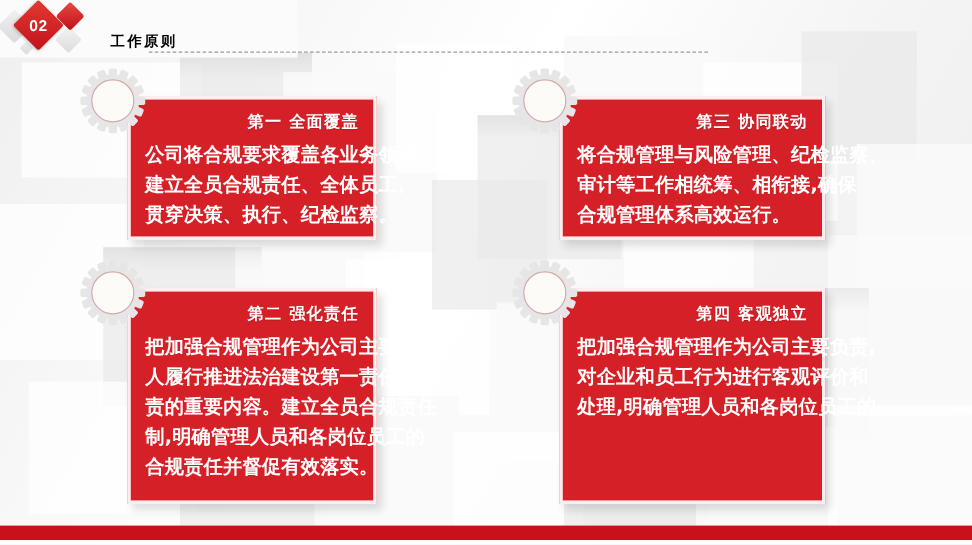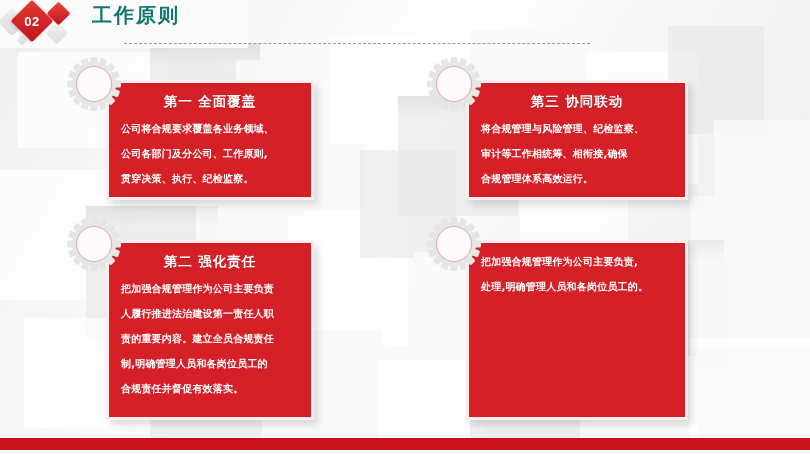--- a/index.html
+++ b/index.html
@@ -30,36 +30,36 @@
     color:#fff;font-size:13px;font-weight:bold;letter-spacing:.4px;}
   .dia-gray-l{left:2px;top:12px;width:20px;height:20px;
     background:linear-gradient(135deg,#f0f0f0,#d9d9d9);border-radius:2px;opacity:.95;}
   .dia-red-s{left:50px;top:5px;width:17px;height:17px;
     background:linear-gradient(135deg,#e8483f,#c11019);border-radius:2px;}
   .dia-gray-r{left:49px;top:25px;width:16px;height:16px;
     background:linear-gradient(135deg,#f3f3f3,#dcdcdc);border-radius:2px;}
   .dia-gray-xs{left:18px;top:36px;width:8px;height:8px;
     background:linear-gradient(135deg,#ececec,#dadada);border-radius:1px;}
 
-  .hdr-title{position:absolute;left:92px;top:2px;font-size:20px;font-weight:bold;
-    color:#0f766e;letter-spacing:2px;font-family:"DejaVu Sans","Liberation Sans",sans-serif;}
+  .hdr-title{position:absolute;left:92px;top:26px;font-size:12px;font-weight:bold;
+    color:#000000;letter-spacing:2px;font-family:"DejaVu Sans","Liberation Sans",sans-serif;}
   .hdr-dash{position:absolute;left:124px;top:43px;width:466px;height:0;
     border-top:1px dashed #9a9a9a;}
 
   
   .card{position:absolute;background:#d52027;
     box-shadow:4px 5px 7px rgba(0,0,0,.13);
     border:3px solid rgba(255,255,255,.92);
     box-sizing:border-box;}
   .card-inner{padding:6px 12px 8px 12px;}
-  .card-title{text-align:center;color:#ffffff;font-weight:bold;font-size:13.5px;
+  .card-title{text-align:right;color:#ffffff;font-weight:bold;font-size:13.5px;
     letter-spacing:1px;margin:4px 0 5px 0;
     font-family:"DejaVu Sans","Liberation Sans",sans-serif;
     text-shadow:0 1px 1px rgba(0,0,0,.18);}
-  .card-body{color:#ffffff;font-weight:bold;font-size:10px;line-height:25px;
+  .card-body{color:#ffffff;font-weight:bold;font-size:16px;line-height:25px;
     letter-spacing:.2px;text-align:justify;text-justify:inter-ideograph;
     font-family:"DejaVu Sans","Liberation Sans",sans-serif;}
   .card-body div{white-space:nowrap;}
 
   
   #card1{left:106px;top:80px;width:208px;height:120px;}
   #card2{left:106px;top:240px;width:208px;height:180px;}
   #card3{left:466px;top:80px;width:222px;height:120px;}
   #card4{left:466px;top:240px;width:222px;height:180px;}
 
@@ -125,21 +125,21 @@
 
     <div class="hdr-title">工作原则</div>
     <div class="hdr-dash"></div>
   </div>
 
   <div class="card" id="card1">
     <div class="card-inner">
       <div class="card-title">第一  全面覆盖</div>
       <div class="card-body">
         <div>公司将合规要求覆盖各业务领域、</div>
-        <div>公司各部门及分公司、工作原则,</div>
+        <div>建立全员合规责任、全体员工,</div>
         <div>贯穿决策、执行、纪检监察。</div>
       </div>
     </div>
   </div>
 
   <div class="card" id="card3">
     <div class="card-inner">
       <div class="card-title">第三  协同联动</div>
       <div class="card-body">
         <div>将合规管理与风险管理、纪检监察、</div>
@@ -157,22 +157,24 @@
         <div>人履行推进法治建设第一责任人职</div>
         <div>责的重要内容。建立全员合规责任</div>
         <div>制,明确管理人员和各岗位员工的</div>
         <div>合规责任并督促有效落实。</div>
       </div>
     </div>
   </div>
 
   <div class="card" id="card4">
     <div class="card-inner">
+      <div class="card-title">第四  客观独立</div>
       <div class="card-body">
         <div>把加强合规管理作为公司主要负责,</div>
+        <div>对企业和员工行为进行客观评价和</div>
         <div>处理,明确管理人员和各岗位员工的。</div>
       </div>
     </div>
   </div>
 
   <svg class="gear" id="gear1" viewBox="0 0 56 56">
     <g>
       <circle cx="28" cy="28" r="22" fill="#e6e6e6"></circle>
       <g fill="#e6e6e6">
         <rect x="24.5" y="1" width="7" height="9" rx="1.5"></rect>

